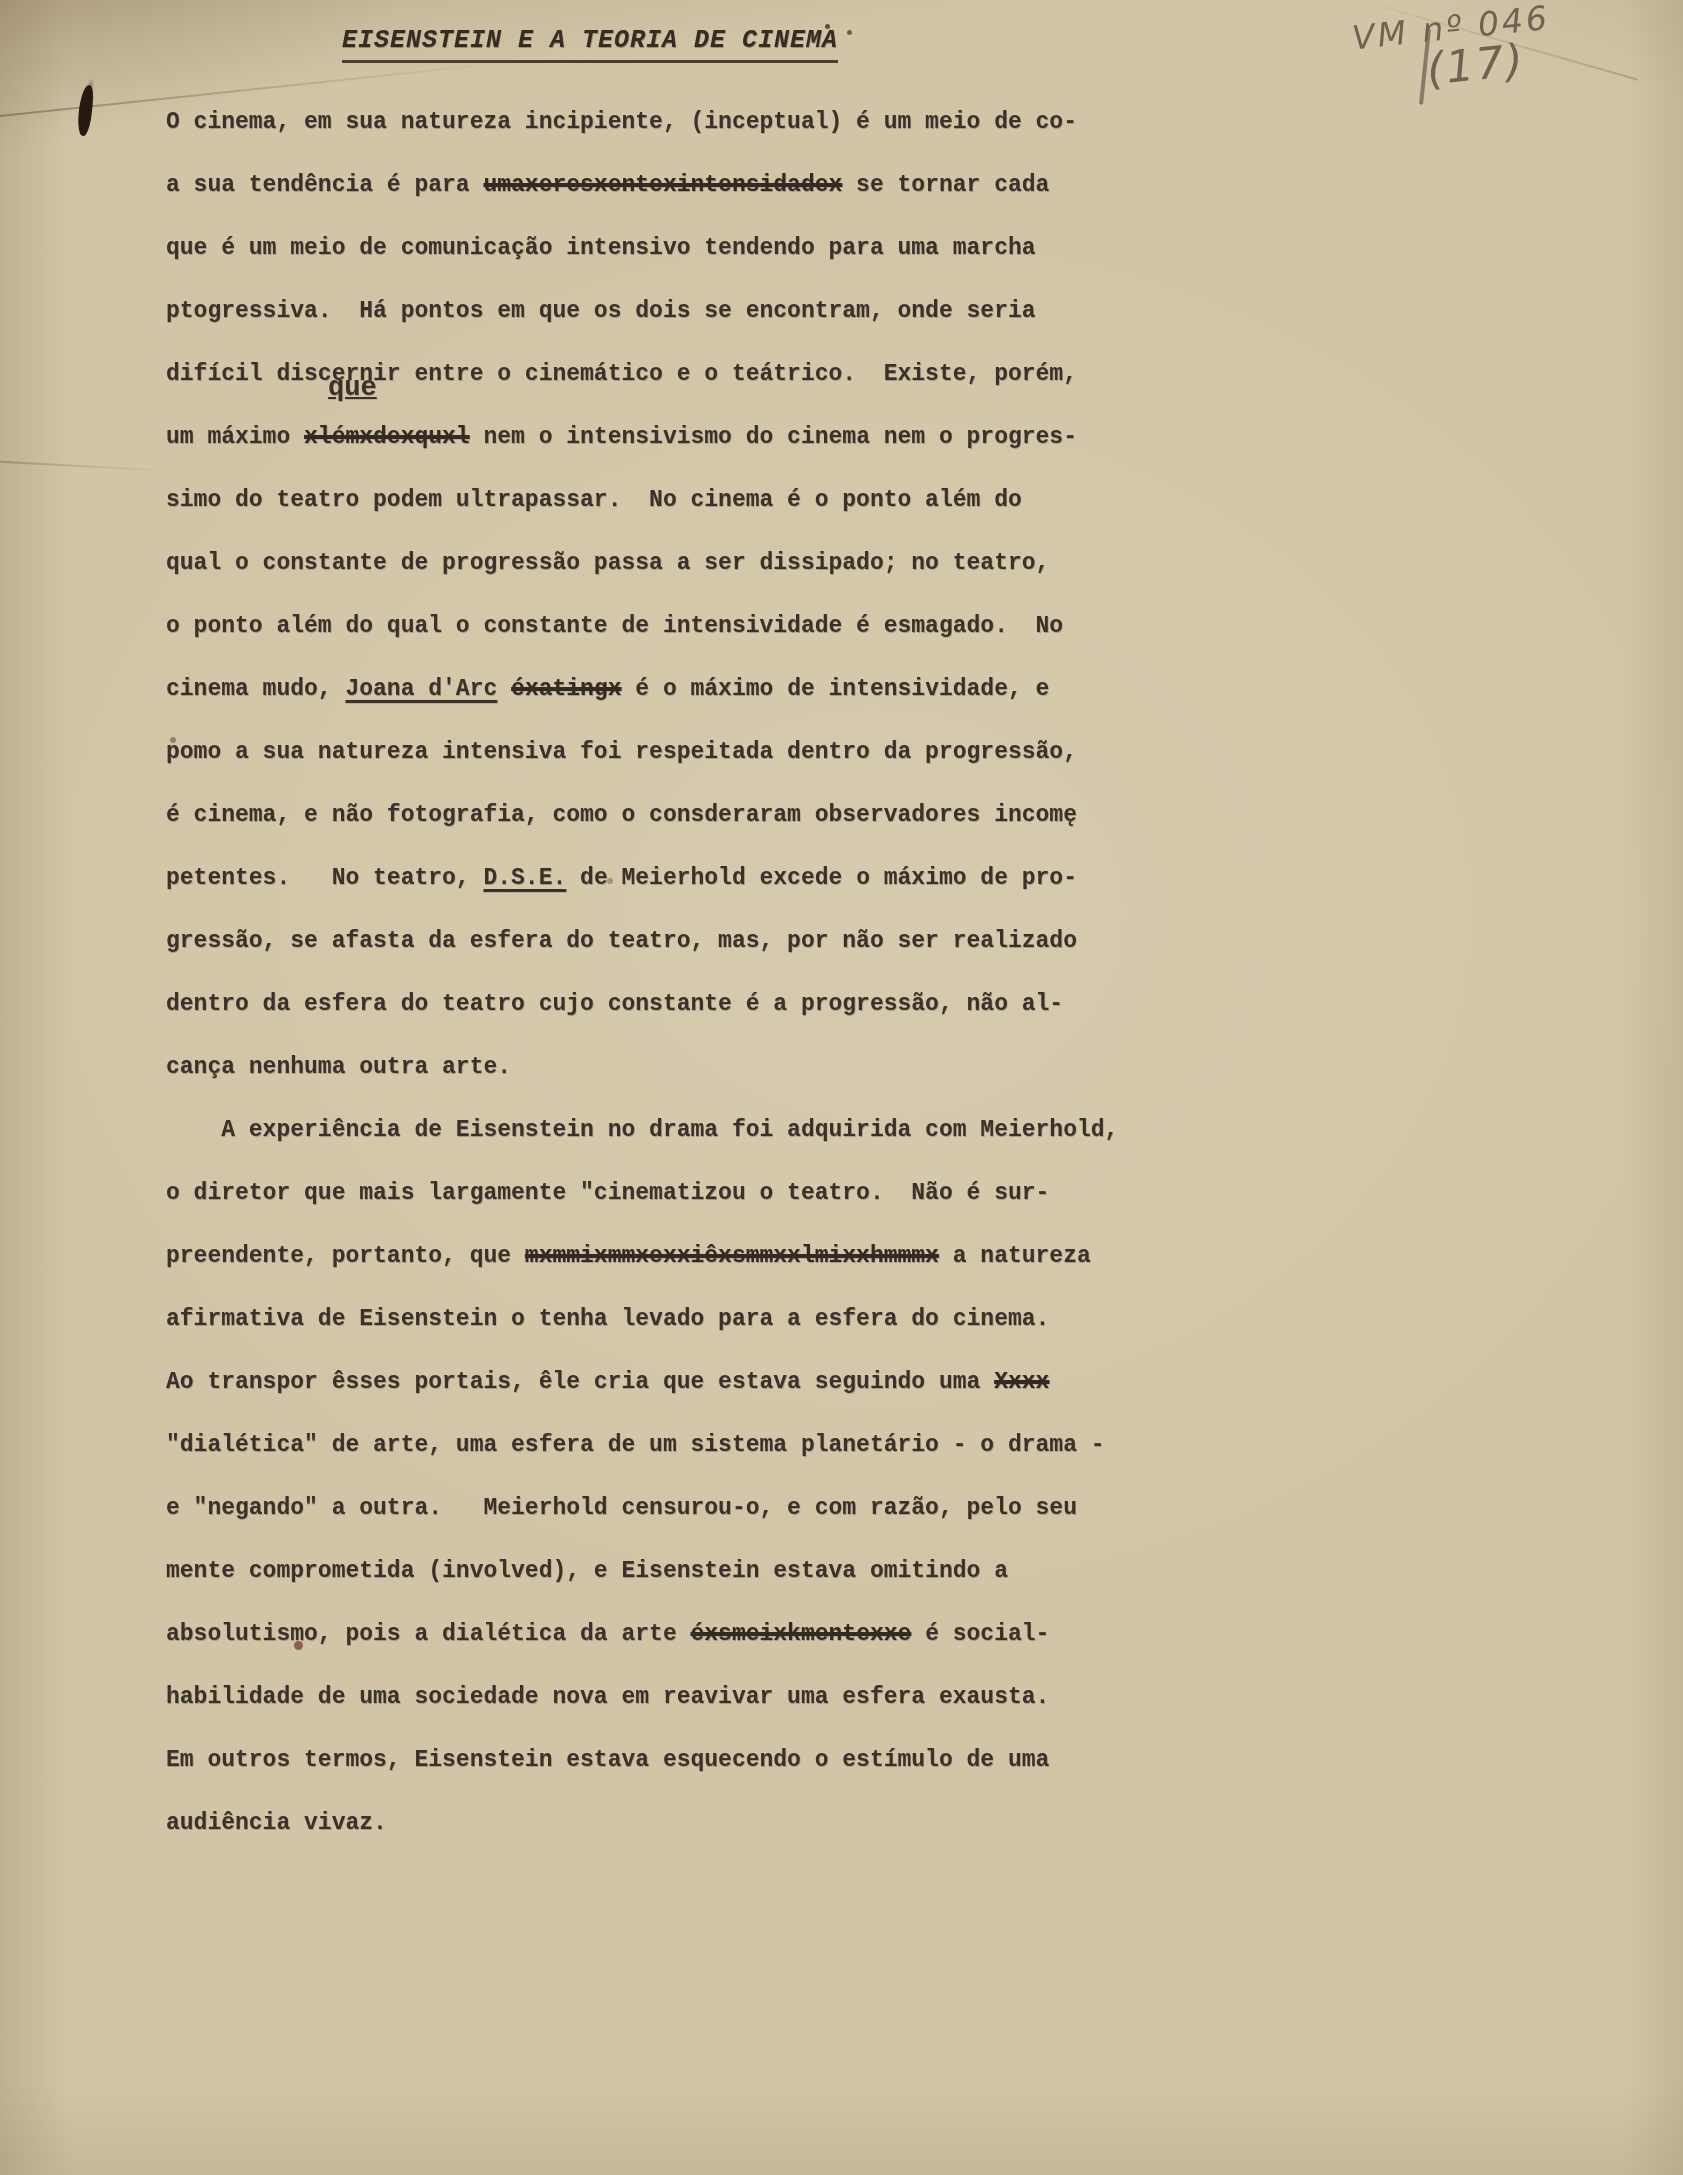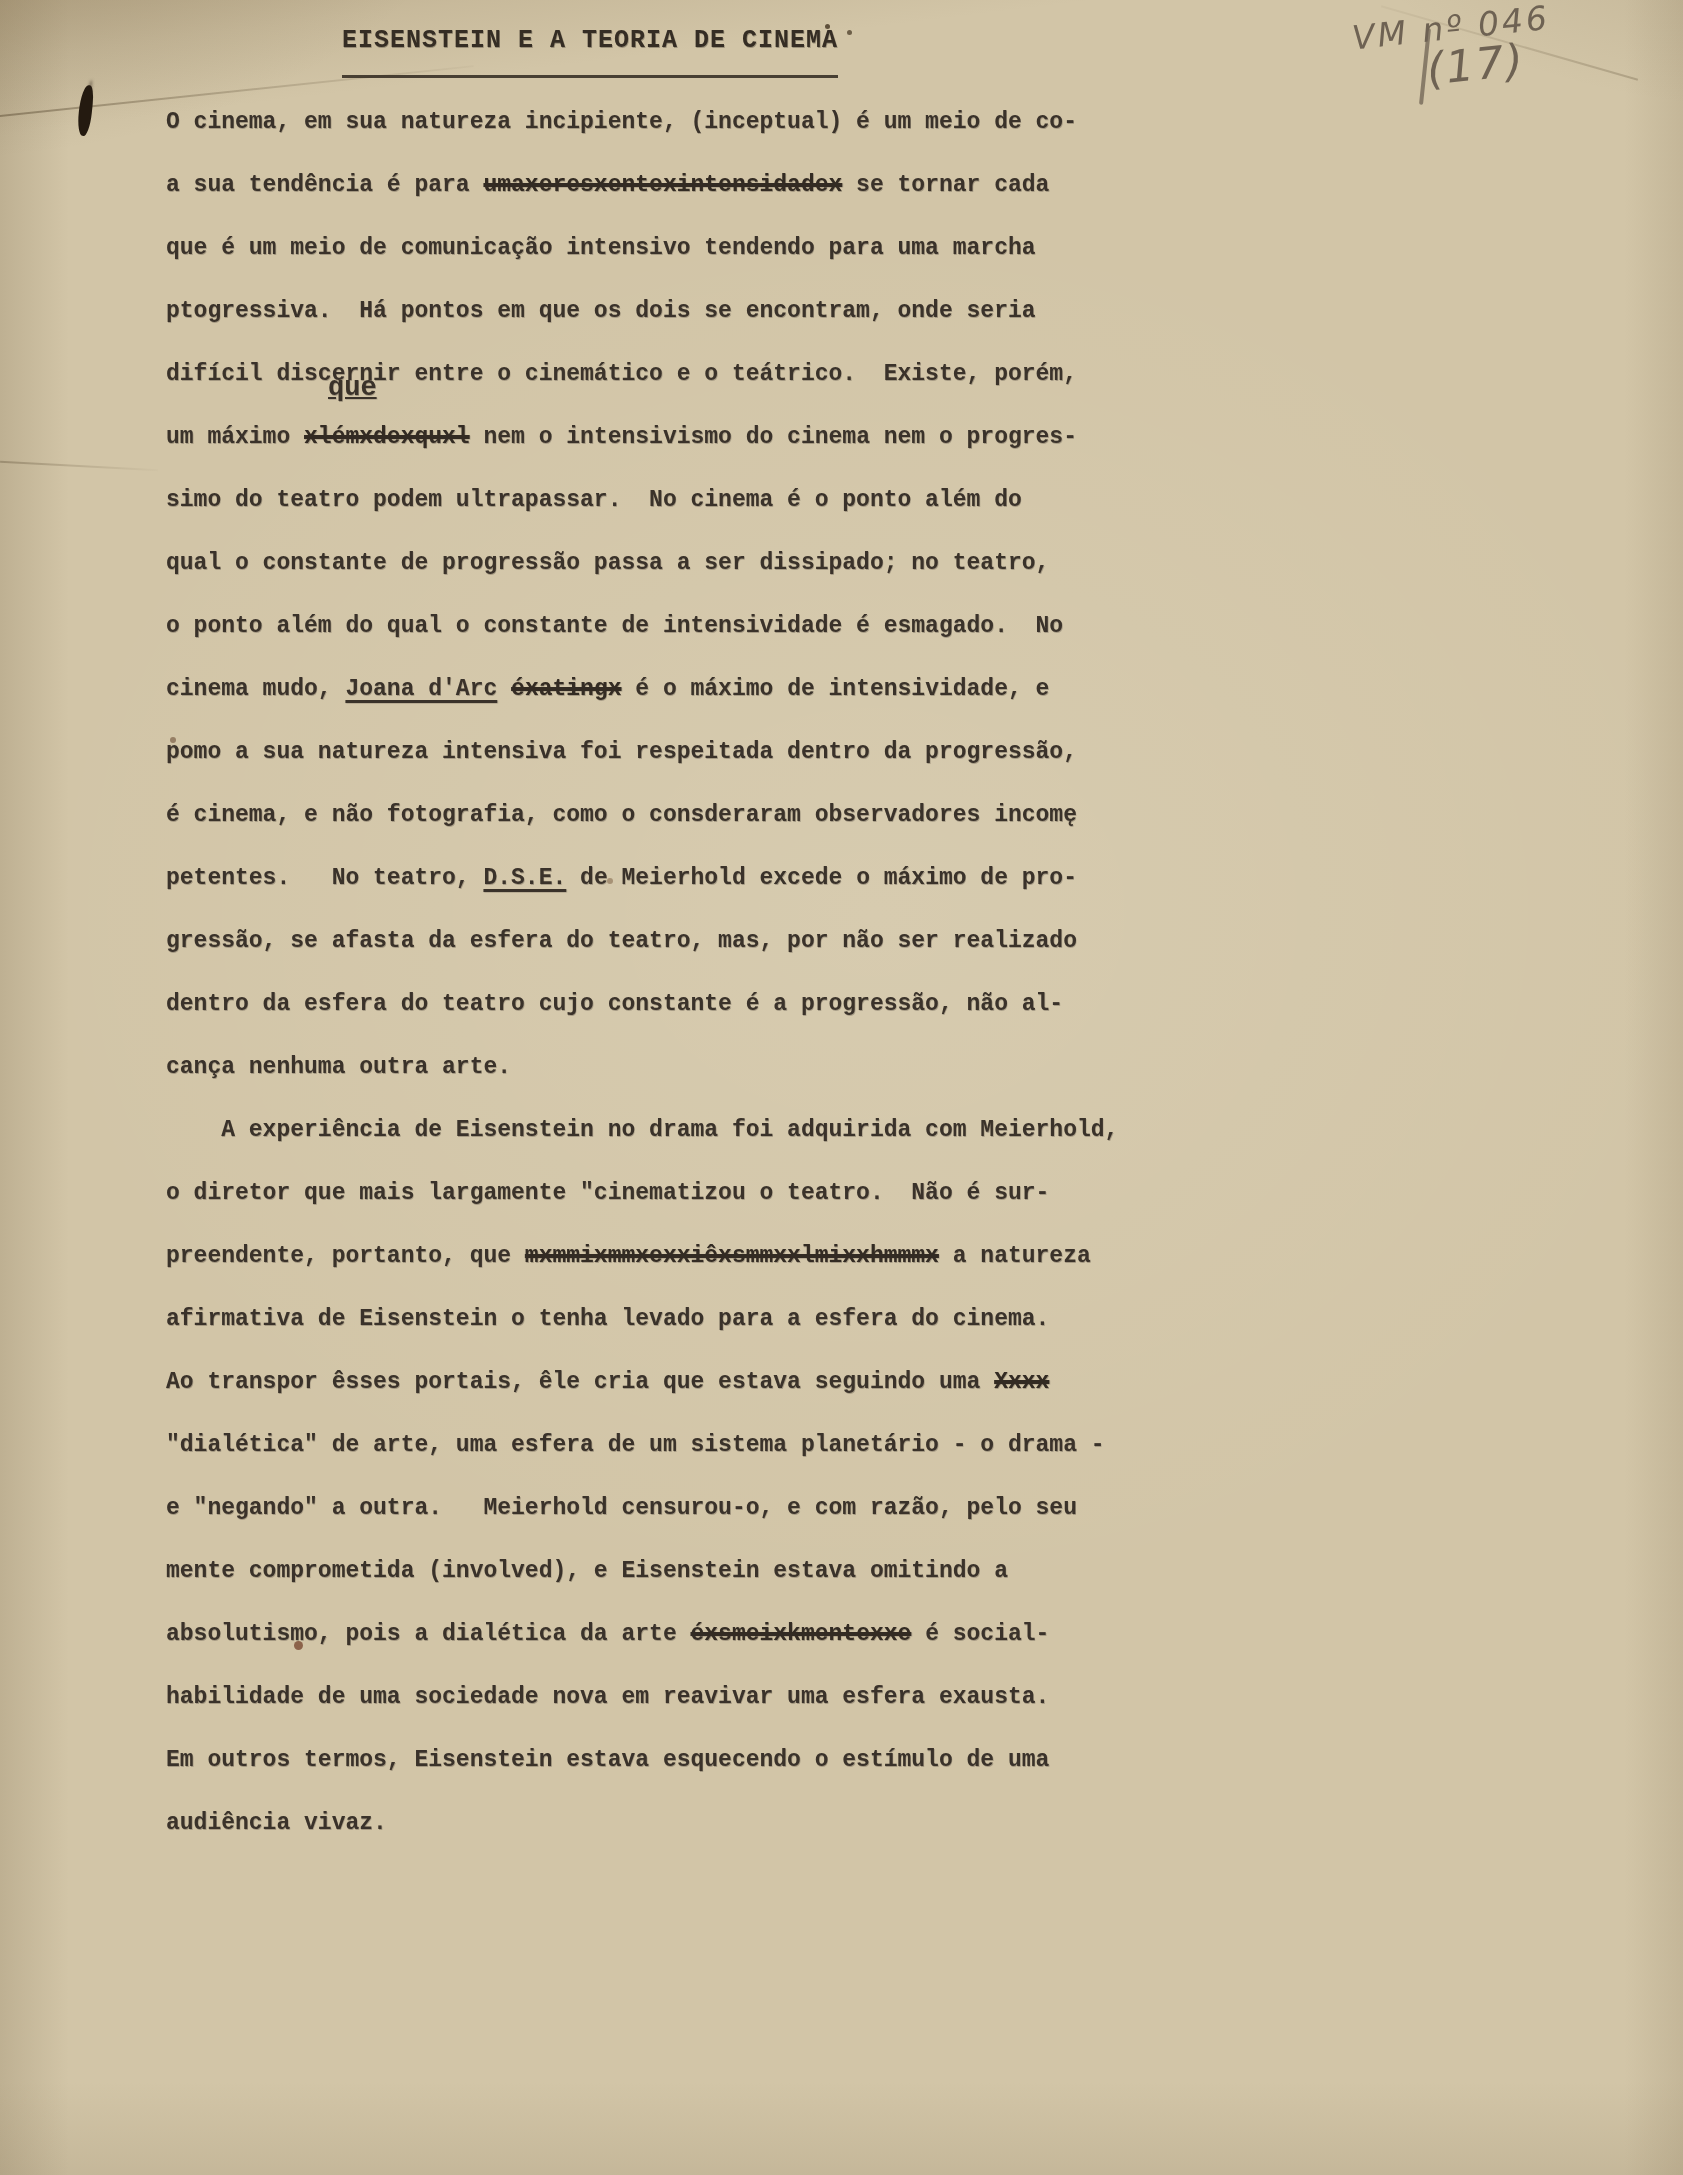--- a/index.html
+++ b/index.html
@@ -16,23 +16,24 @@
       linear-gradient(to left, rgba(110,92,62,0.14) 0, rgba(110,92,62,0) 59px),
       linear-gradient(to top, rgba(110,92,62,0.13) 0, rgba(110,92,62,0) 94px),
       radial-gradient(1139px 941px at 52% 42%, rgba(255,252,240,0.11), rgba(255,252,240,0) 75%),
       #d2c5a7;
   }
   .doc-title {
     position:absolute; left:342px; top:26px; margin:0;
     font-size:25px; font-weight:700; letter-spacing:1px;
     color:#352d24;
     border-bottom:3px solid rgba(48,40,30,0.85);
-    padding-bottom:20px;
+    padding-bottom:5px;
     text-shadow:0.6px 0.6px 0 rgba(53,45,36,0.35);
     white-space:pre;
+    font-style:italic;
   }
   .body-text {
     position:absolute; left:166px; top:91px; width:1089px;
     font-size:23px; font-weight:700; color:#3a322a;
     text-shadow:0.6px 0.6px 0 rgba(58,50,42,0.30);
   }
   .tline { position:relative; height:63px; line-height:63px; white-space:pre; }
   .seg-normal { }
   .seg-strike {
     text-decoration:line-through;

